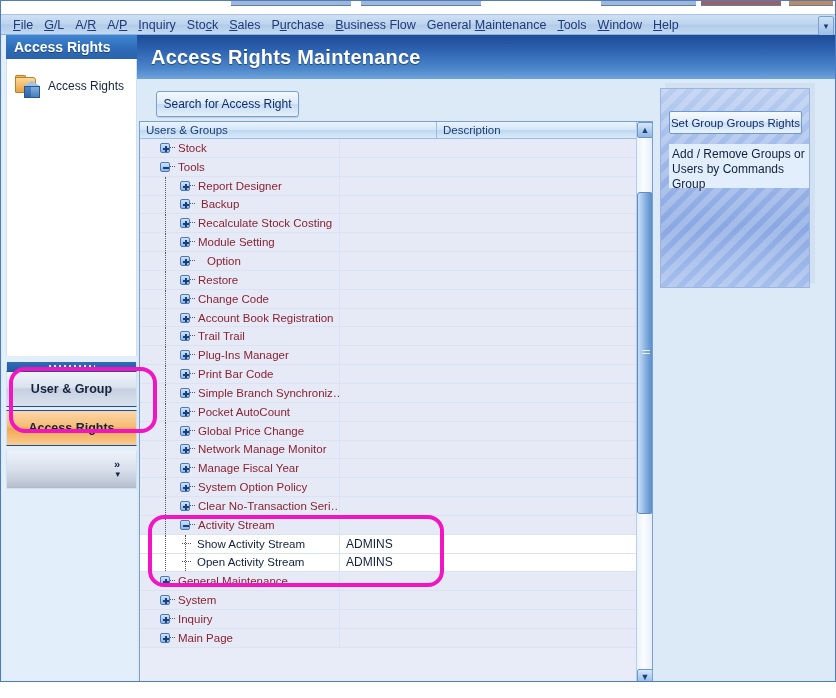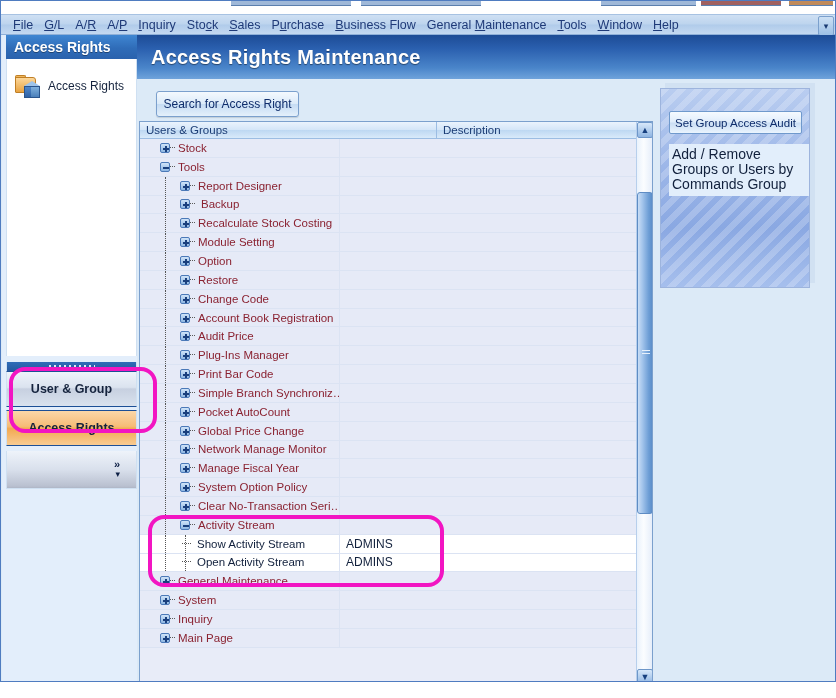--- a/index.html
+++ b/index.html
@@ -372,23 +372,23 @@
     box-sizing: border-box;
     background: linear-gradient(to bottom,#f5faff 0%, #e0edfb 48%, #cadef4 52%, #eaf4fe 100%);
     border: 1px solid #6f99cc;
     border-radius: 2px;
     color: #0f2d6b; font-size: 11.5px;
     display: flex; align-items: center; justify-content: center;
     cursor: default;
   }
   #task-desc {
     position: absolute; left: 8px; top: 55px;
-    width: 142px; height: 52px;
+    width: 142px; height: 44px;
     background: #e2eefb;
-    color: #11203c; font-size: 14px;
+    color: #11203c; font-size: 12px;
     line-height: 15px;
     padding: 3px 2px 16px 3px;
     box-sizing: border-box;
   }
 
   
   .pink-ring {
     position: absolute;
     border: 4px solid #f215c2;
     border-radius: 16px;
@@ -537,21 +537,21 @@
               <span class="node-text" style="margin-left: 3px;">Module Setting</span>
             </div>
             <div class="cell-users"></div>
           </div>
           <div class="row parent">
             <div class="cell-desc">
               <span class="vline" style="left: 25px;"></span>
               <span style="display: inline-block; flex: 0 0 auto; width: 40px;"></span>
               <span class="expander plus"></span>
               <span class="connector"></span>
-              <span class="node-text" style="margin-left: 3px;">Option</span>
+              <span class="node-text" style="margin-left: 12px;">Option</span>
             </div>
             <div class="cell-users"></div>
           </div>
           <div class="row parent">
             <div class="cell-desc">
               <span class="vline" style="left: 25px;"></span>
               <span style="display: inline-block; flex: 0 0 auto; width: 40px;"></span>
               <span class="expander plus"></span>
               <span class="connector"></span>
               <span class="node-text" style="margin-left: 3px;">Restore</span>
@@ -577,21 +577,21 @@
               <span class="node-text" style="margin-left: 3px;">Account Book Registration</span>
             </div>
             <div class="cell-users"></div>
           </div>
           <div class="row parent">
             <div class="cell-desc">
               <span class="vline" style="left: 25px;"></span>
               <span style="display: inline-block; flex: 0 0 auto; width: 40px;"></span>
               <span class="expander plus"></span>
               <span class="connector"></span>
-              <span class="node-text" style="margin-left: 3px;">Audit Price</span>
+              <span class="node-text" style="margin-left: 3px;">Trail Trail</span>
             </div>
             <div class="cell-users"></div>
           </div>
           <div class="row parent">
             <div class="cell-desc">
               <span class="vline" style="left: 25px;"></span>
               <span style="display: inline-block; flex: 0 0 auto; width: 40px;"></span>
               <span class="expander plus"></span>
               <span class="connector"></span>
               <span class="node-text" style="margin-left: 3px;">Plug-Ins Manager</span>
@@ -751,21 +751,21 @@
         <div id="sb-thumb">
             <span class="grip"></span>
           </div>
         <div class="sb-btn" id="sb-down">▼</div>
       </div>
 
     </div>
 
     <div id="task-panel-shadow"></div>
     <div id="task-panel">
-      <div id="task-btn">Set Group Access Audit</div>
+      <div id="task-btn">Set Group Groups Rights</div>
       <div id="task-desc">Add / Remove Groups or Users by Commands Group</div>
     </div>
 
   </div>
 
   <div class="pink-ring" id="ring-nav"></div>
   <div class="pink-ring" id="ring-tree"></div>
 
 </div>
 

